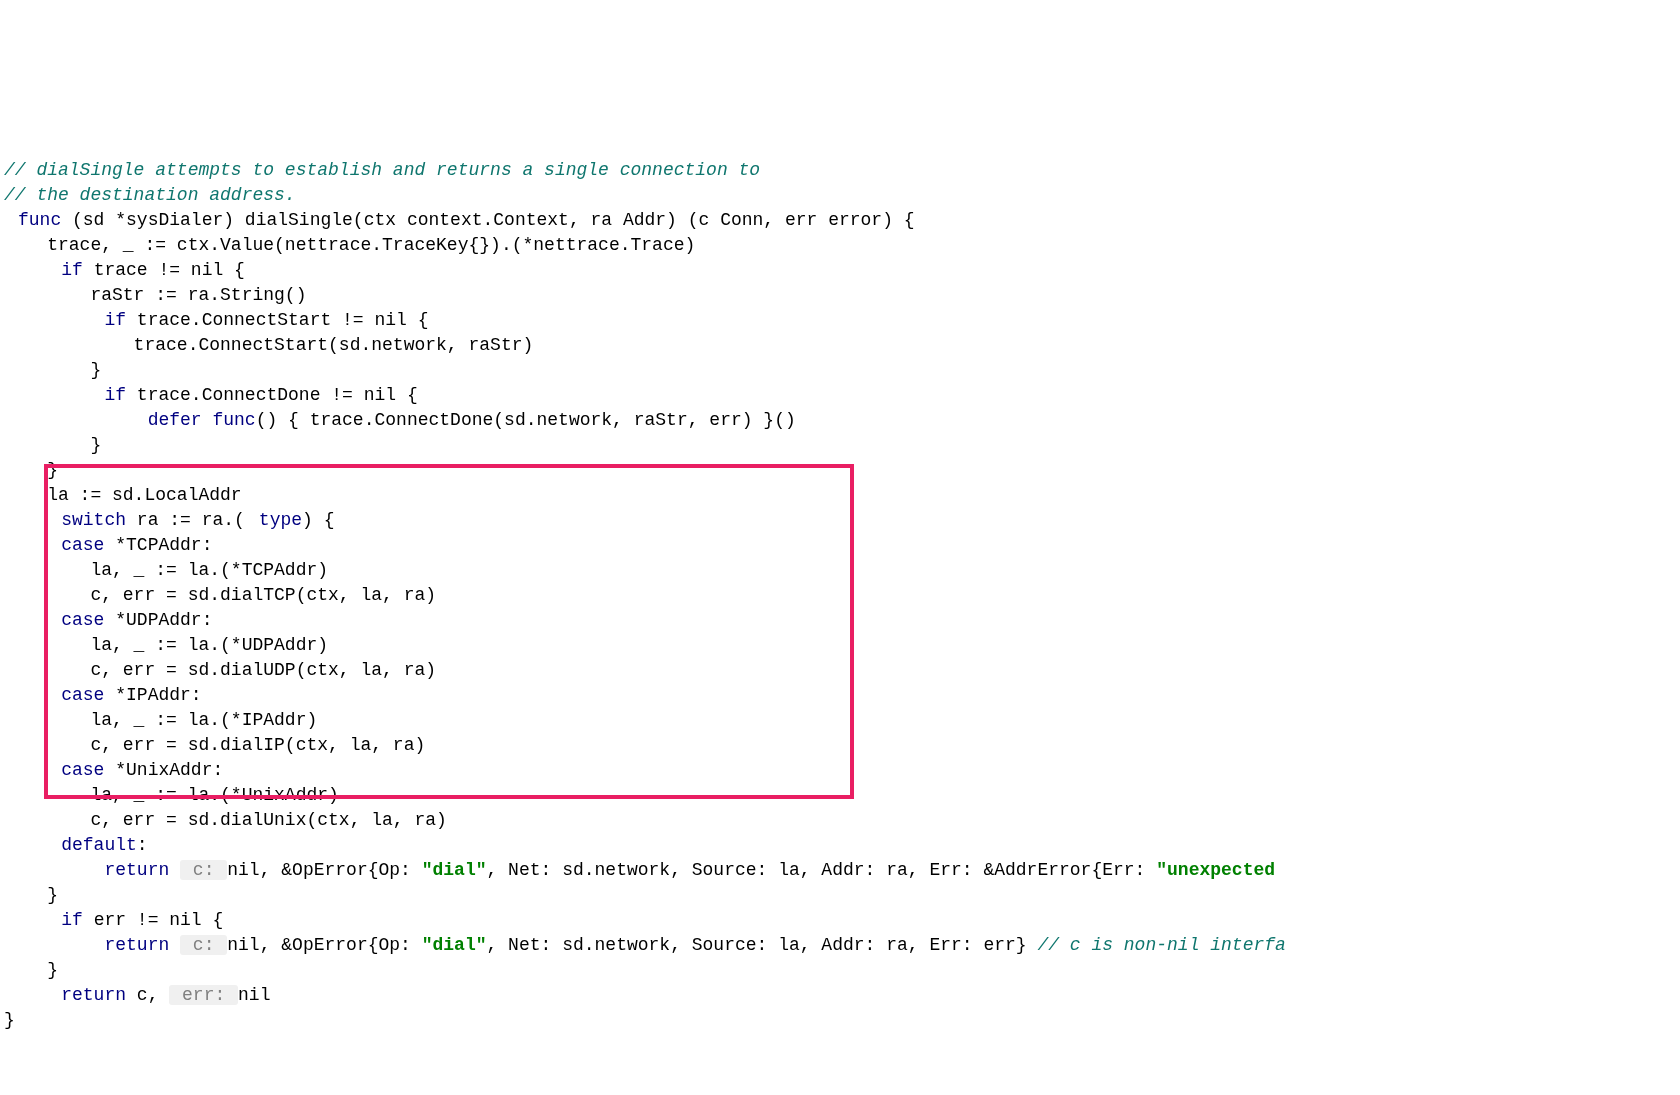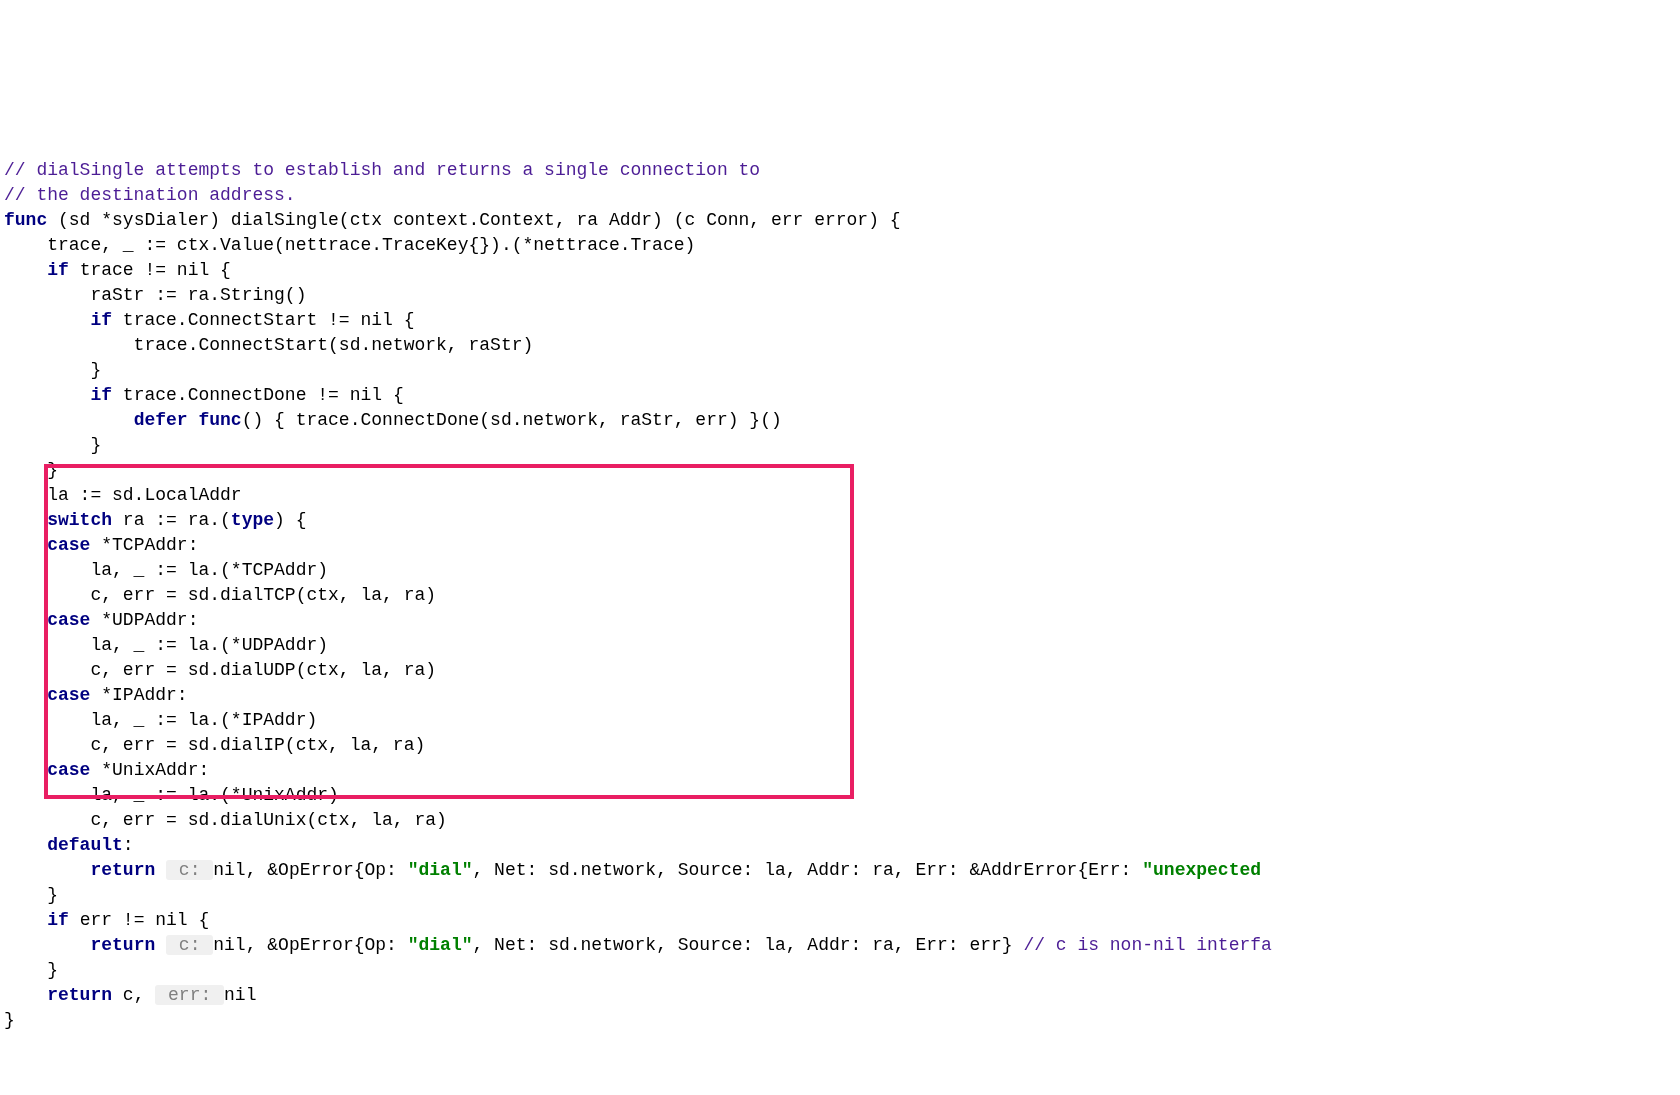--- a/index.html
+++ b/index.html
@@ -6,22 +6,22 @@
     body {
       font-family: 'Menlo', 'Monaco', 'Courier New', monospace;
       font-size: 18px;
       line-height: 25px;
       background: #ffffff;
       color: #000000;
       white-space: pre;
       padding: 8px 0 0 4px;
     }
     .line { display: block; min-height: 25px; }
-    .comment { color: #4c1d95; }
-    .keyword { color: #000080; font-weight: bold; }
+    .comment { color: #0f766e; font-style: italic; }
+    .keyword { color: #000080; font-weight: normal; margin-left: 14px; }
     .string { color: #008000; font-weight: bold; }
     .hint { color: #808080; background: #f0f0f0; border-radius: 3px; padding: 0 2px; font-style: normal; font-weight: normal; }
     .highlight-box {
       position: absolute;
       border: 4px solid #e91e63;
       pointer-events: none;
       z-index: 10;
     }
     .code-container {
       position: relative;

